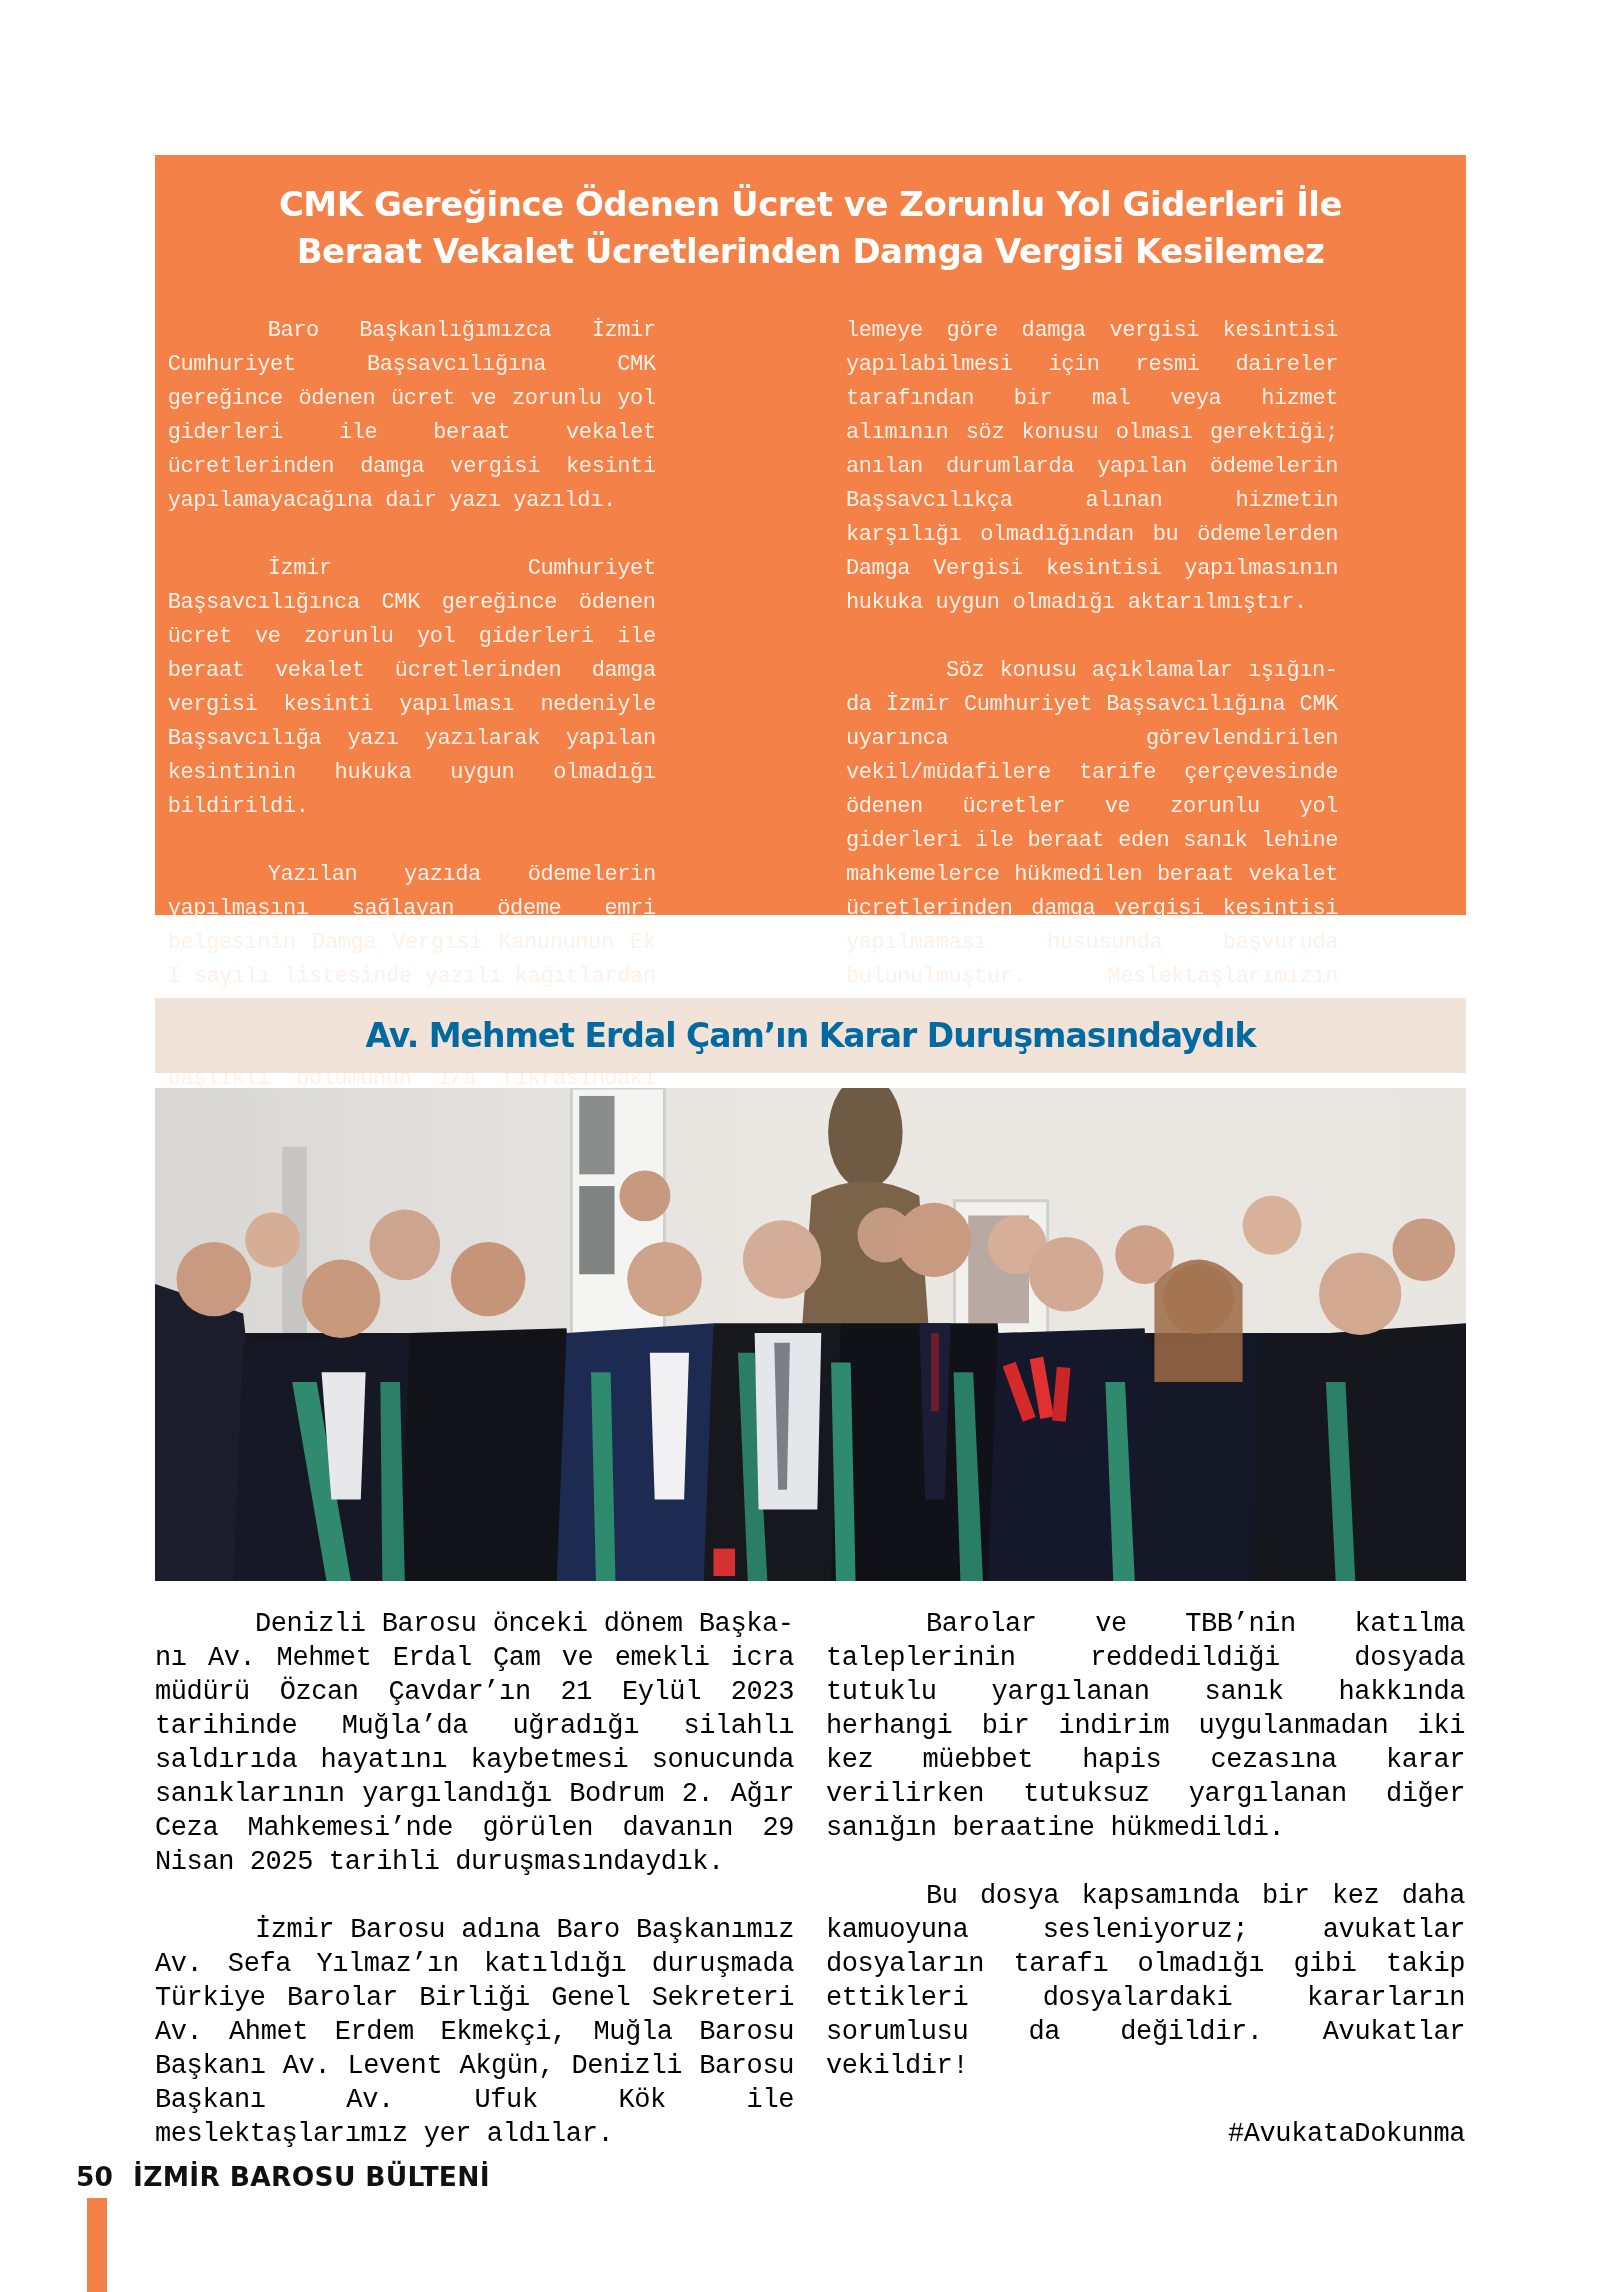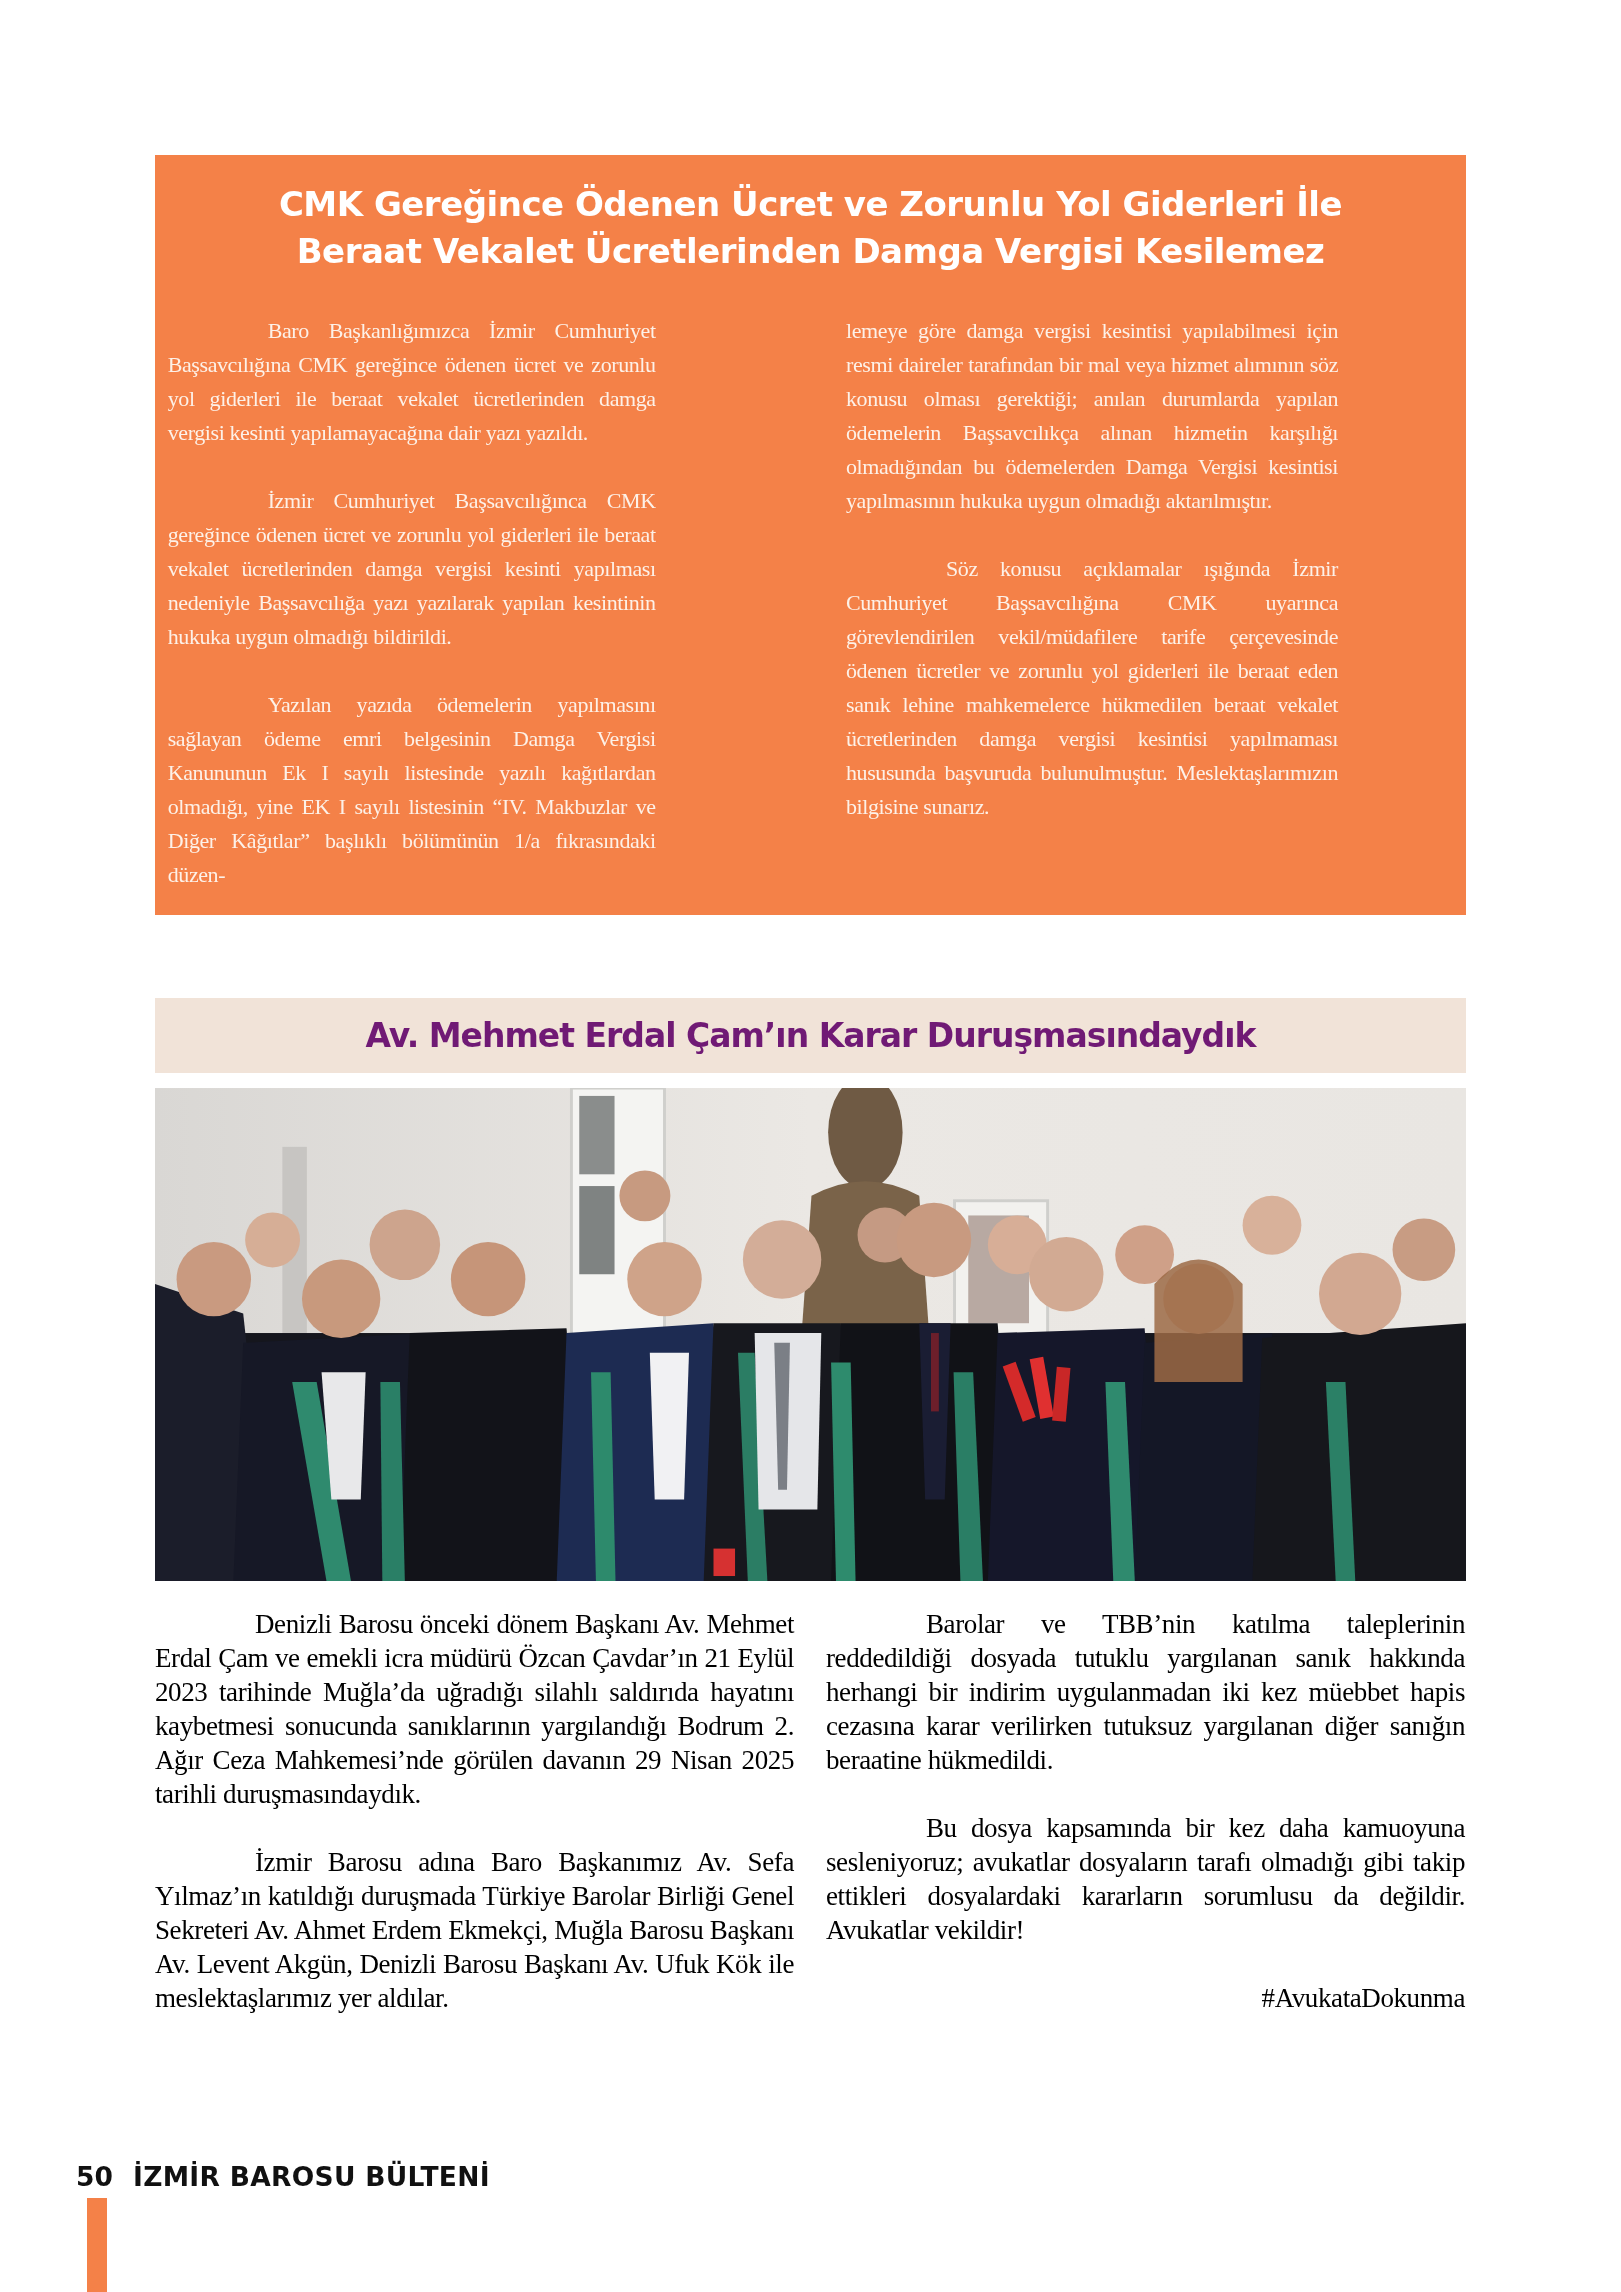--- a/index.html
+++ b/index.html
@@ -1,27 +1,27 @@
 <!DOCTYPE html>
 <html><head>
 <meta charset="utf-8">
 <style>
   html, body { margin: 0; padding: 0; background: #ffffff; }
   body { width: 1621px; height: 2293px; position: relative; overflow: hidden; font-family: "DejaVu Sans", sans-serif; }
   .orange-box { position: absolute; left: 155px; top: 155px; width: 1311px; height: 760px; background: #f48148; }
   .orange-title { position: absolute; left: 0; top: 25.5px; width: 100%; text-align: center; color: #ffffff; font-family: "DejaVu Sans", sans-serif; font-weight: bold; font-size: 34px; line-height: 47px; letter-spacing: -0.5px; }
-  .col { position: absolute; font-family: Liberation Serif, serif; font-size: 22px; line-height: 34px; text-align: justify; hyphens: manual; }
+  .col { position: absolute; font-family: Liberation Mono, monospace; font-size: 22px; line-height: 34px; text-align: justify; hyphens: manual; }
   .orange-box .col { color: #fdf1e8; top: 159px; }
   .col-left { left: 12.7px; width: 488px; }
   .col-right { left: 691px; width: 492px; }
   .col p { margin: 0 0 34px 0; text-indent: 100px; letter-spacing: -0.4px; }
   .col p.cont { text-indent: 0; }
   .col p:last-child { margin-bottom: 0; }
   .beige-box { position: absolute; left: 155px; top: 998px; width: 1311px; height: 75px; background: #f1e3d8; }
-  .beige-title { position: absolute; left: 0; top: 0; width: 100%; height: 75px; line-height: 75px; text-align: center; color: #701a75; font-family: "DejaVu Sans", sans-serif; font-weight: bold; font-size: 33px; letter-spacing: -1px; }
+  .beige-title { position: absolute; left: 0; top: 0; width: 100%; height: 75px; line-height: 75px; text-align: center; color: #0369a1; font-family: "DejaVu Sans", sans-serif; font-weight: bold; font-size: 33px; letter-spacing: -1px; }
   .photo { position: absolute; left: 155px; top: 1088px; width: 1311px; height: 493px; overflow: hidden; background: #e6e4e1; }
   .article-body .col { color: #000000; top: 1607px; font-size: 27px; line-height: 34px; }
   .article-body .col-left { left: 155px; width: 639px; }
   .article-body .col-right { left: 826px; width: 639px; }
   .article-body .col p { margin: 0 0 34px 0; }
   .footer { position: absolute; left: 76px; top: 2161px; height: 39px; font-family: "DejaVu Sans", sans-serif; font-weight: bold; font-size: 26.5px; color: #111111; }
   .page-num { position: absolute; left: 0; top: 0; text-align: center; }
   .pub-name { position: absolute; left: 57px; top: 0; white-space: nowrap; letter-spacing: 0.3px; }
   .side-bar { position: absolute; left: 87px; top: 2198px; width: 19.6px; height: 94px; background: #f48148; }
 </style>

